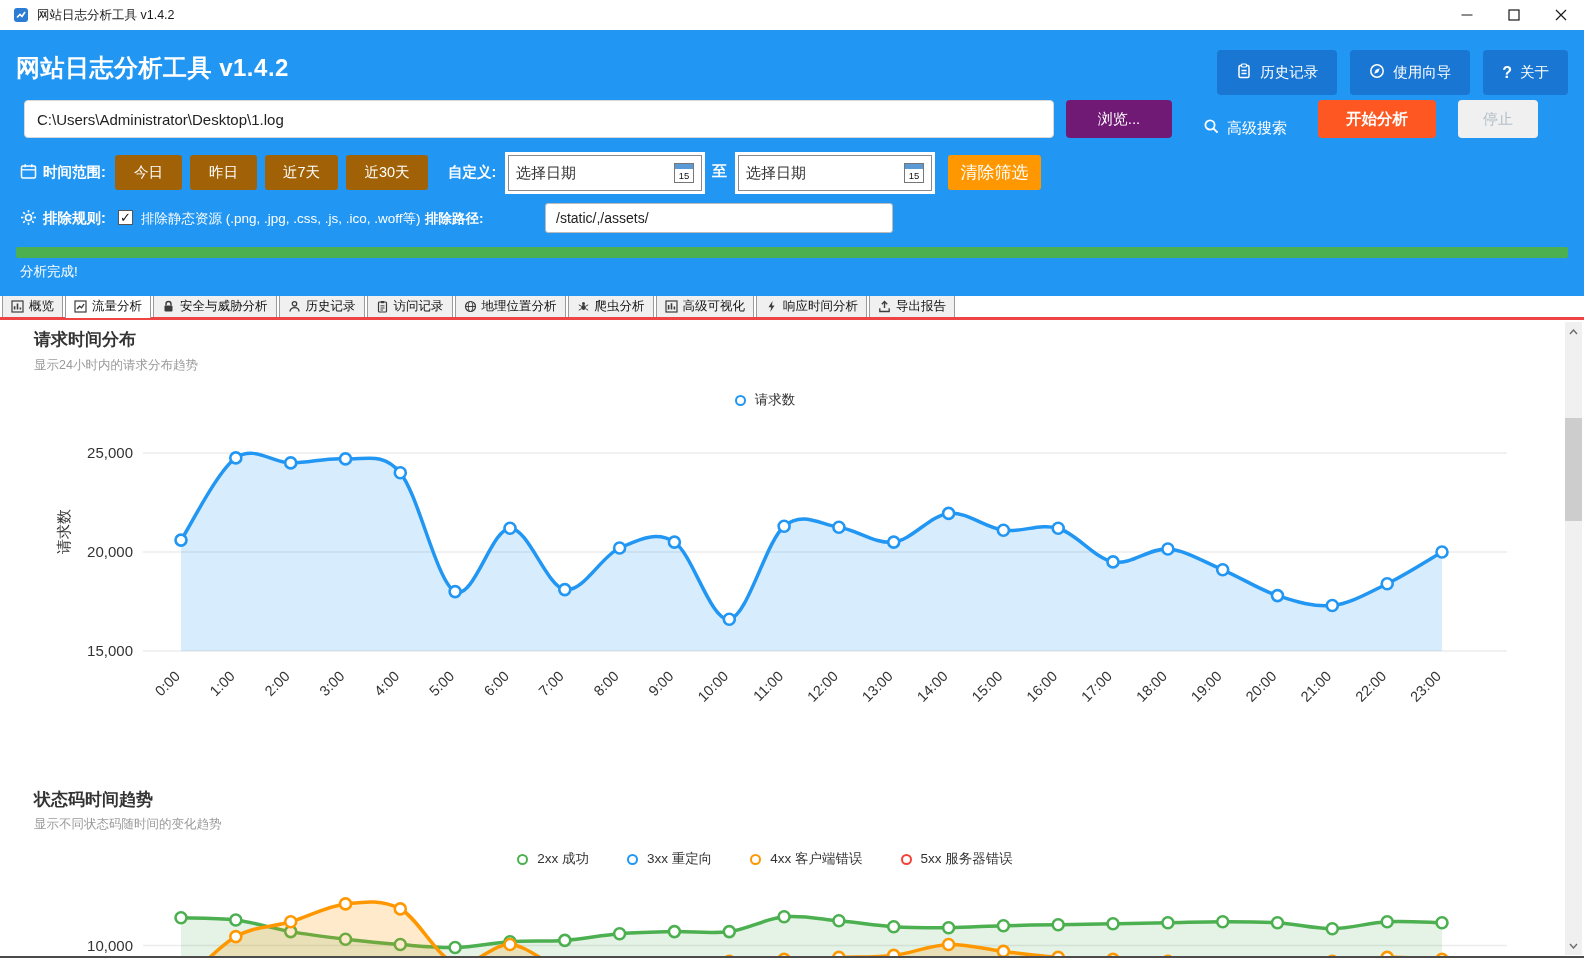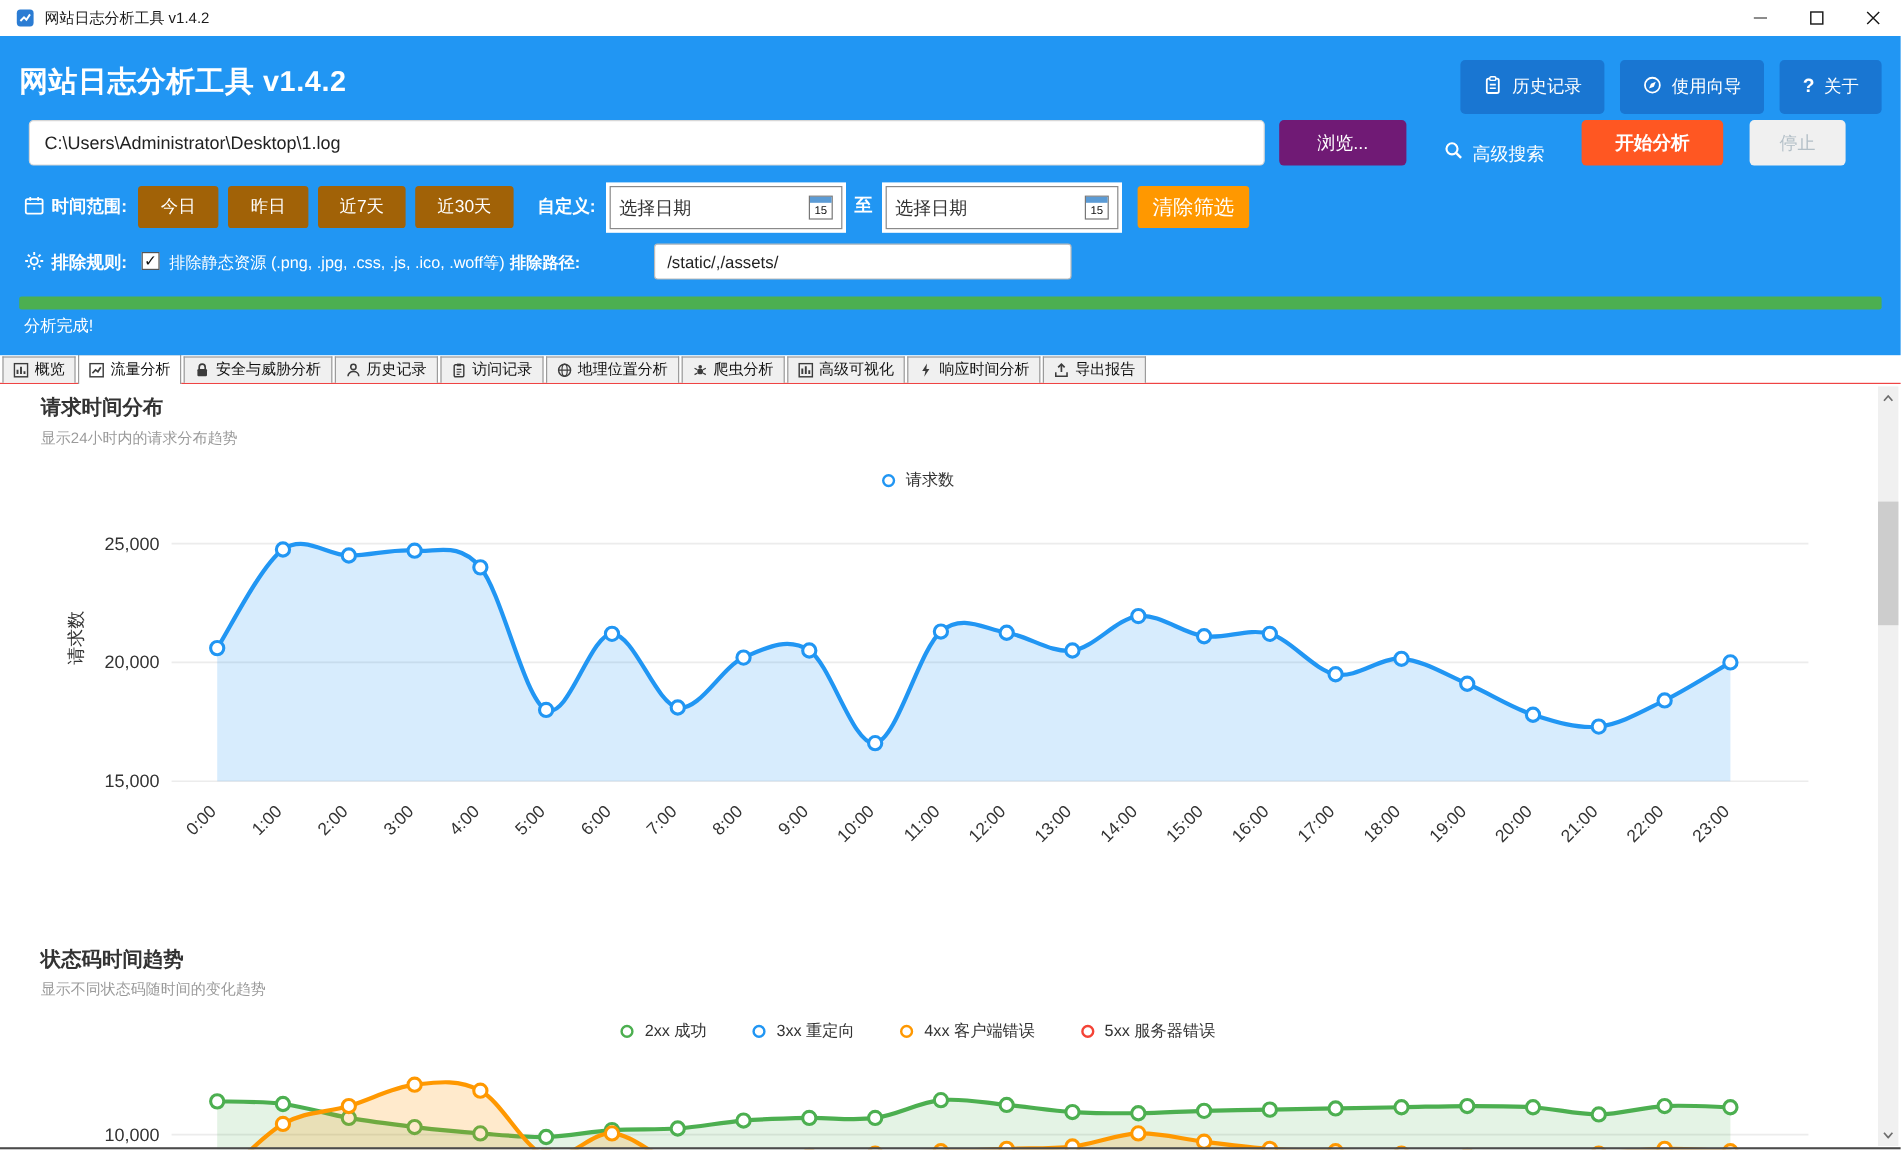--- a/index.html
+++ b/index.html
@@ -50,21 +50,21 @@
 .checkbox{position:absolute;left:118px;top:180px;width:15px;height:15px;background:#fff;border:1px solid #555;display:flex;align-items:center;justify-content:center;cursor:pointer;}
 .checkbox .check{font-size:13px;color:#111;line-height:1;margin-top:-1px;}
 .cb-label{position:absolute;left:141px;top:180px;font-size:13.5px;color:#fff;}
 .expath-label{position:absolute;left:425px;top:180px;font-size:13.5px;font-weight:bold;color:#fff;}
 .exclude-input{position:absolute;left:497px;top:173px;width:348px;height:30px;border:1px solid #bbb;border-radius:3px;padding:0 10px;font-size:14px;color:#222;outline:none;margin-left:48px;}
 
 .progress{position:absolute;left:16px;right:16px;top:217px;height:11px;background:#4caf50;border-radius:2px;}
 .status{position:absolute;left:20px;top:233px;color:#fff;font-size:13.5px;}
 
 
-.tabstrip{position:absolute;top:296px;left:0;right:0;height:24px;background:#fff;border-bottom:1px solid #ef4444;display:flex;align-items:flex-end;padding-left:2px;z-index:20;}
+.tabstrip{position:absolute;top:296px;left:0;right:0;height:24px;background:#fff;border-bottom:3px solid #ef4444;display:flex;align-items:flex-end;padding-left:2px;z-index:20;}
 .tab{height:22px;background:#f0f0f0;border:1px solid #9b9b9b;border-bottom:none;display:flex;align-items:center;gap:5px;padding:0 8px;font-size:12.5px;color:#111;margin-right:2px;white-space:nowrap;cursor:pointer;}
 .tab.active{height:25px;background:#fff;margin-bottom:-1px;z-index:2;}
 .tab svg{flex:none;}
 
 
 .content{position:absolute;top:320px;left:0;right:0;height:638px;background:#fff;overflow:hidden;}
 .sec-title{position:absolute;left:34px;font-size:17px;font-weight:bold;color:#333;}
 .sec-sub{position:absolute;left:34px;font-size:12.5px;color:#9a9a9a;}
 #sec1-title{top:8px;}
 #sec1-sub{top:37px;}

